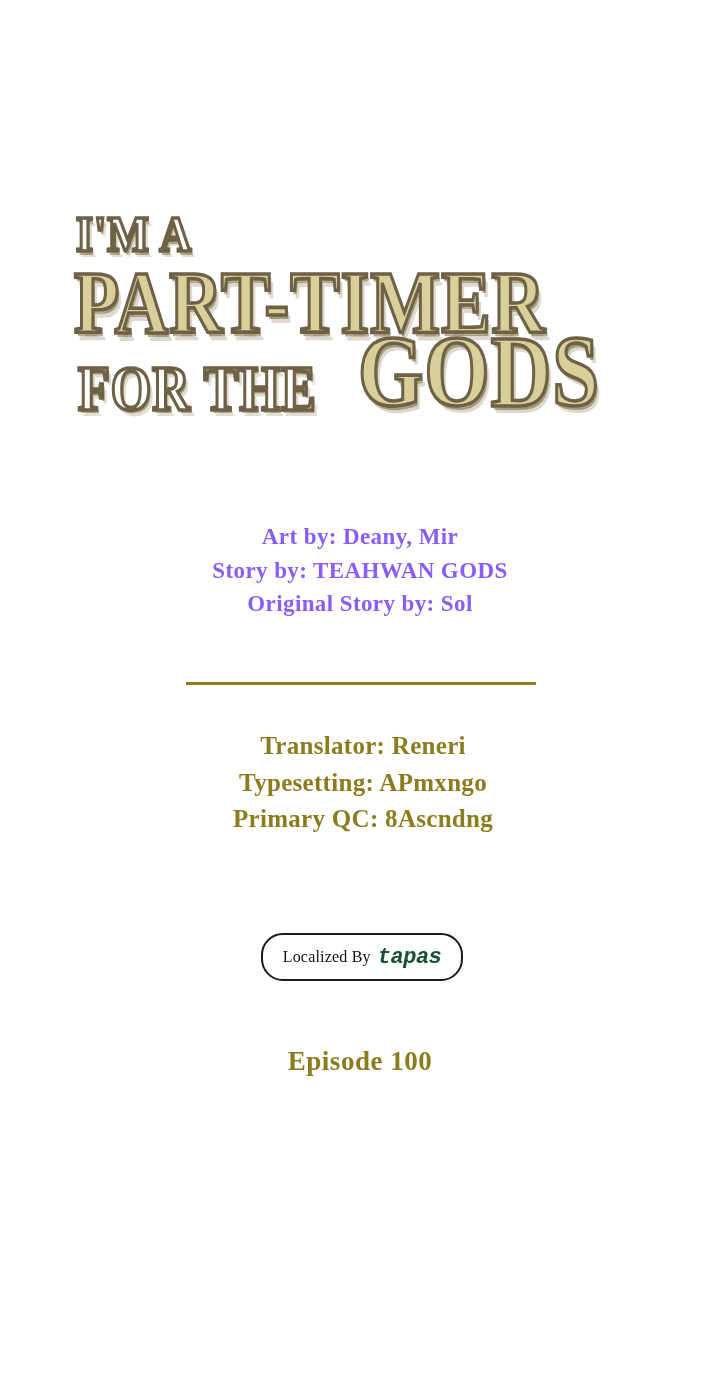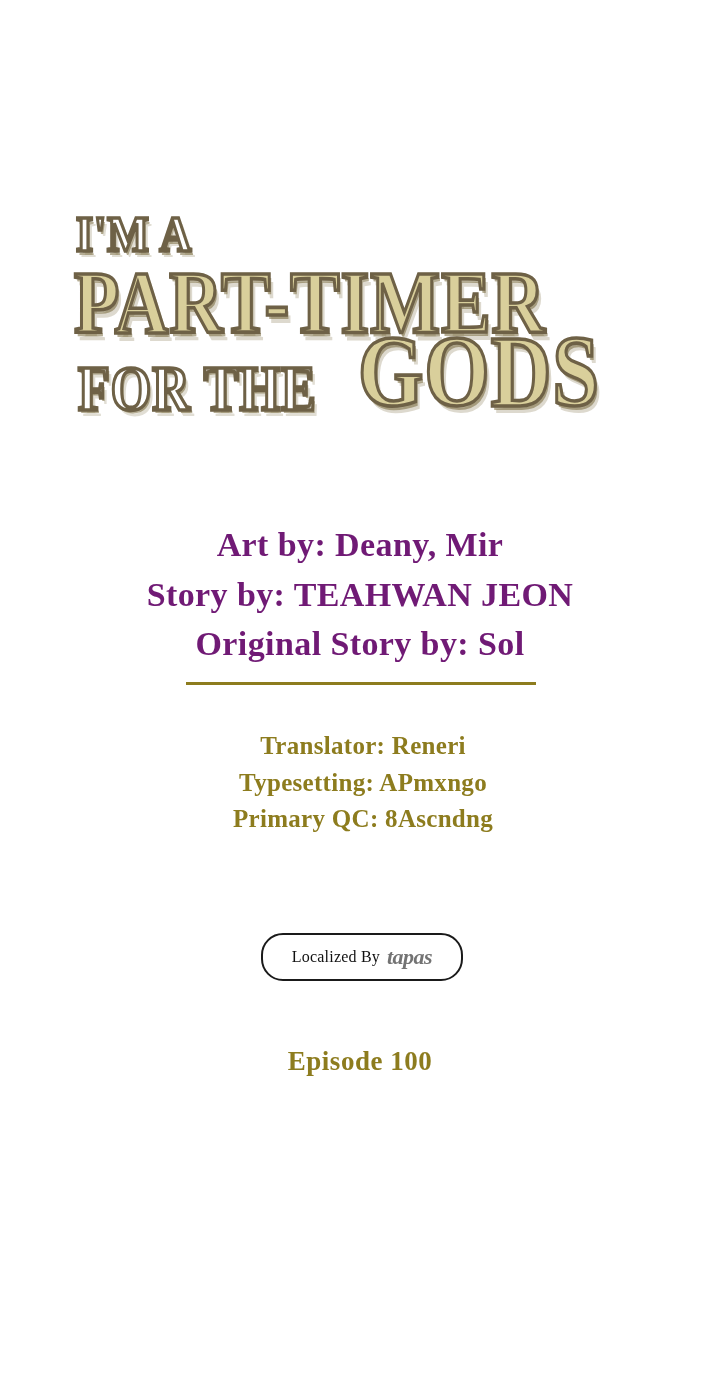--- a/index.html
+++ b/index.html
@@ -87,24 +87,24 @@
 
   
   .credits-main {
     position: absolute;
     left: 0;
     top: 520px;
     width: 720px;
     text-align: center;
   }
   .credits-main .line {
-    font-size: 34px;
+    font-size: 23px;
     font-weight: bold;
     line-height: 1.46;
-    color: #701a75;
+    color: #8b5cf6;
     letter-spacing: 0.4px;
   }
 
   .divider {
     position: absolute;
     left: 186px;
     top: 682px;
     width: 350px;
     height: 3px;
     background: #8d7c1e;
@@ -142,25 +142,25 @@
     gap: 7px;
   }
   .tapas-pill .loc {
     font-family: "Liberation Serif", serif;
     font-size: 16px;
     font-weight: normal;
     color: #111111;
     letter-spacing: 0.2px;
   }
   .tapas-pill .brand {
-    font-family: Liberation Serif, serif;
+    font-family: Liberation Mono, monospace;
     font-size: 22px;
     font-weight: bold;
     font-style: italic;
-    color: #737373;
+    color: #14532d;
     letter-spacing: -0.5px;
   }
 
   
   .episode {
     position: absolute;
     left: 0;
     top: 1046px;
     width: 720px;
     text-align: center;
@@ -177,21 +177,21 @@
 
   <div class="title-block">
     <div class="title-line title-1 t-outline">I'M A</div>
     <div class="title-line title-2 t-gold">PART-TIMER</div>
     <div class="title-line title-3a t-outline">FOR THE</div>
     <div class="title-line title-3b t-gold">GODS</div>
   </div>
 
   <div class="credits-main">
     <div class="line">Art by: Deany, Mir</div>
-    <div class="line">Story by: TEAHWAN JEON</div>
+    <div class="line">Story by: TEAHWAN GODS</div>
     <div class="line">Original Story by: Sol</div>
   </div>
 
   <div class="divider"></div>
 
   <div class="credits-staff">
     <div class="line">Translator: Reneri</div>
     <div class="line">Typesetting: APmxngo</div>
     <div class="line">Primary QC: 8Ascndng</div>
   </div>

